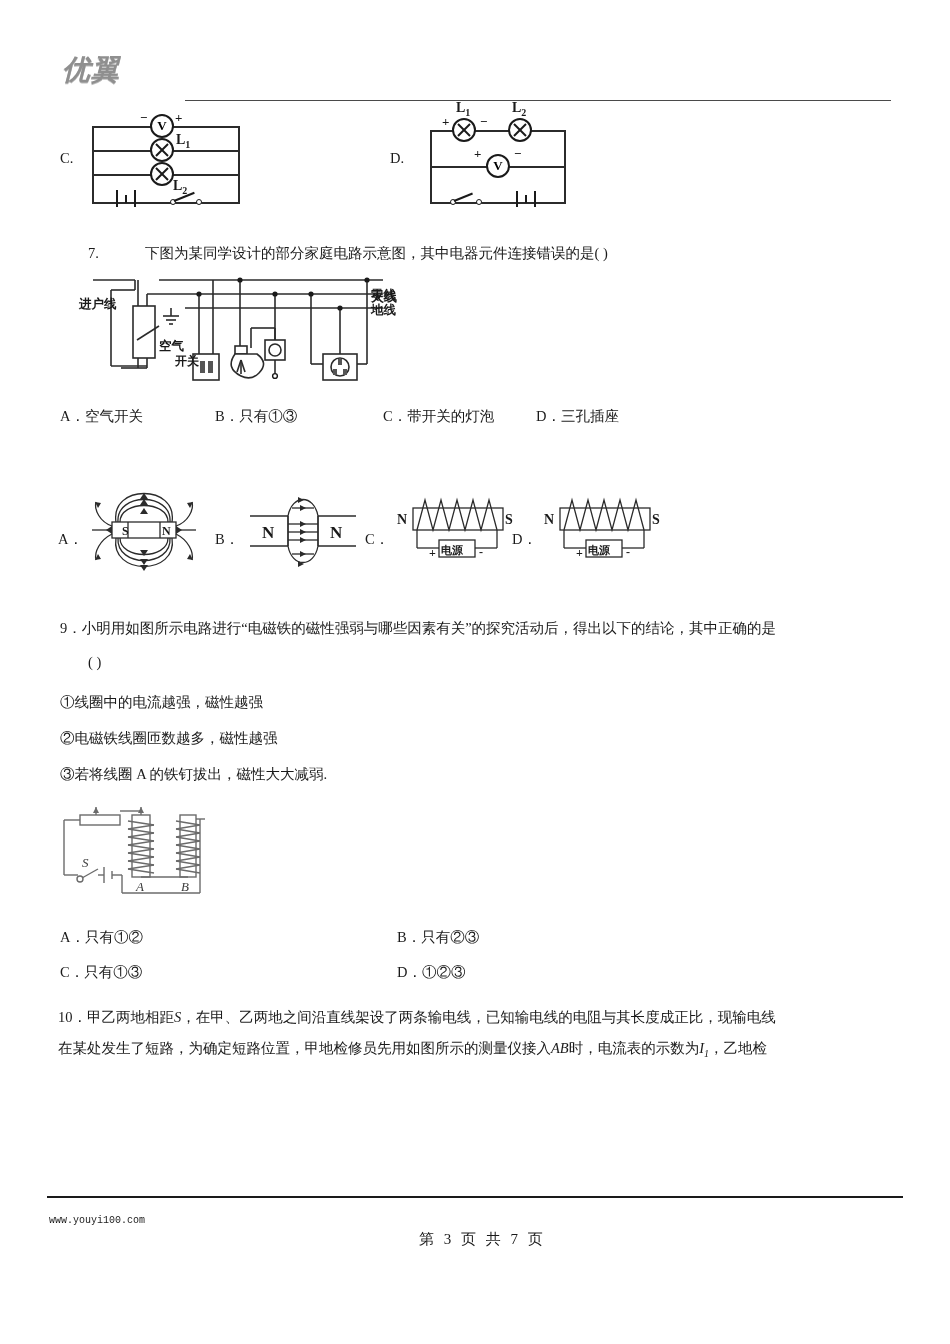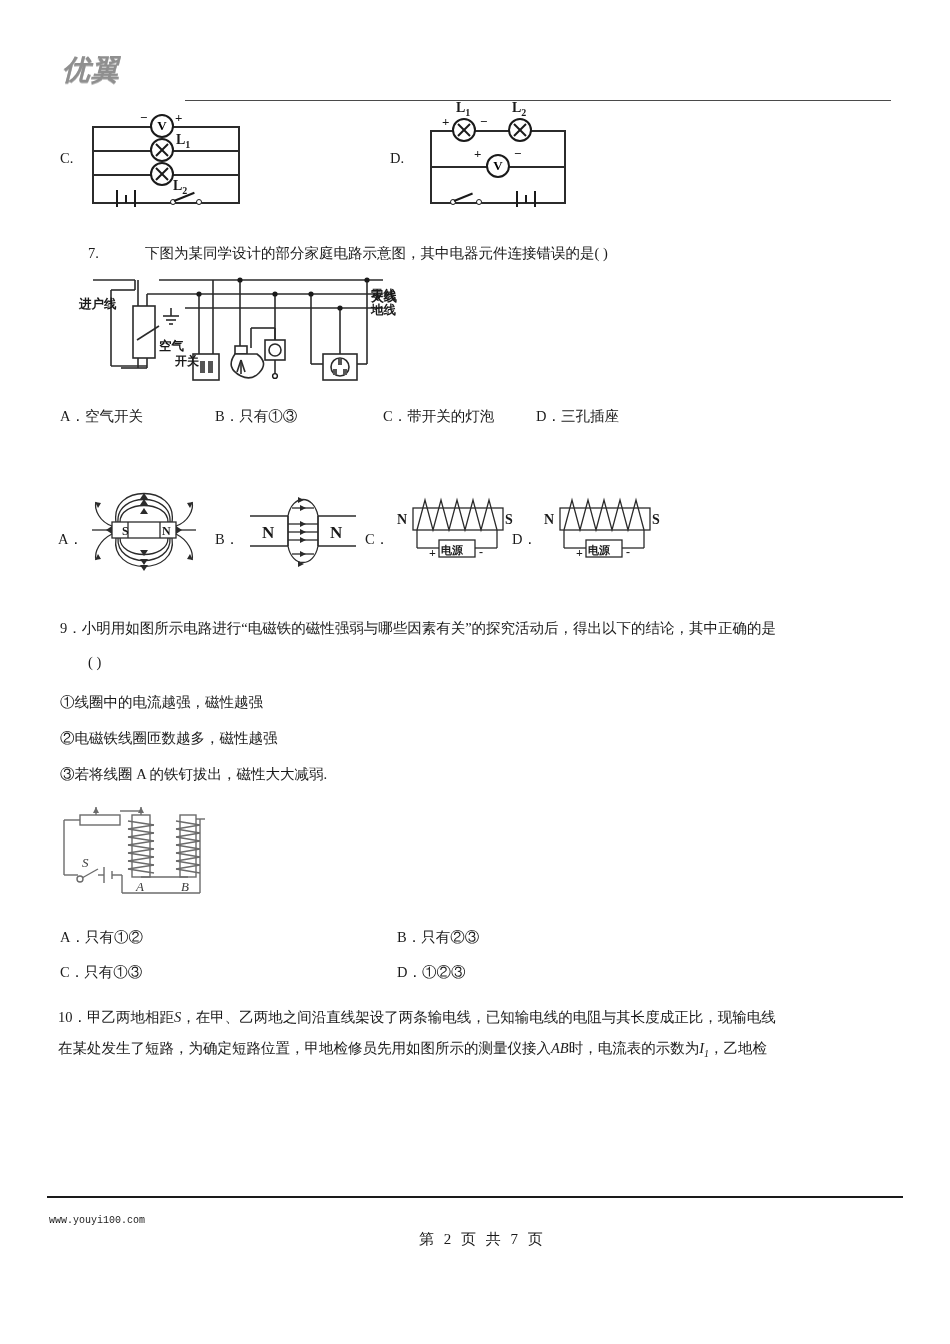--- a/index.html
+++ b/index.html
@@ -444,15 +444,15 @@
   <div class="opt" style="left:60px; top:928px;"><span>A．</span><span>只有①②</span></div>
   <div class="opt" style="left:397px; top:928px;"><span>B．</span><span>只有②③</span></div>
   <div class="opt" style="left:60px; top:963px;"><span>C．</span><span>只有①③</span></div>
   <div class="opt" style="left:397px; top:963px;"><span>D．</span><span>①②③</span></div>
 
   <div class="qtext" style="left:58px; top:1006px;"><span>10．</span><span>甲乙两地相距</span><span class="ital">S</span><span>，在甲、乙两地之间沿直线架设了两条输电线，已知输电线的电阻与其长度成正比，现输电线</span></div>
   <div class="qtext" style="left:58px; top:1037px;"><span>在某处发生了短路，为确定短路位置，甲地检修员先用如图所示的测量仪接入</span><span class="ital">AB</span><span>时，电流表的示数为</span><span class="ital">I</span><span class="sub ital">1</span><span>，乙地检</span></div>
 
   <div class="footer-rule"></div>
   <div class="footer-url">www.youyi100.com</div>
-  <div class="footer-page">第 2 页 共 7 页</div>
+  <div class="footer-page">第 3 页 共 7 页</div>
 
 </div>
 
 </body></html>

